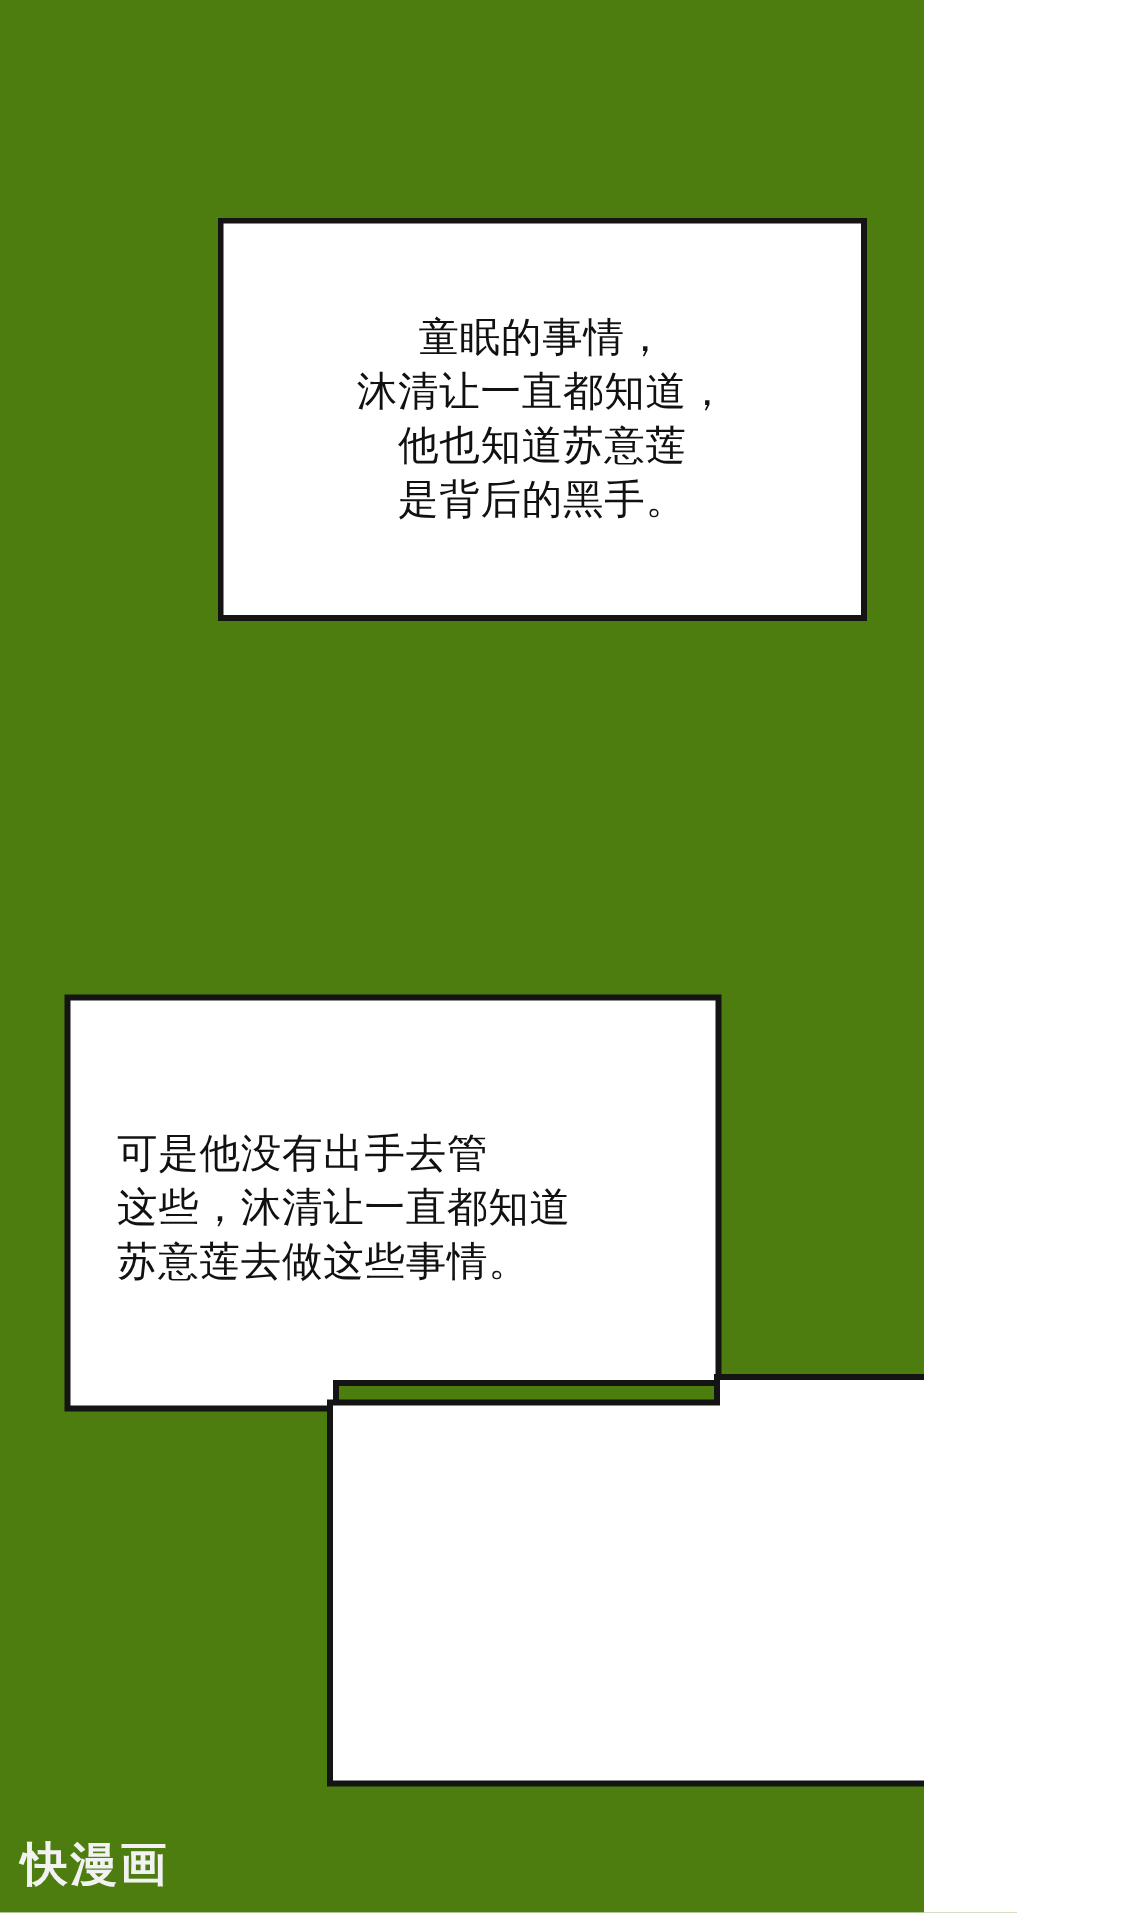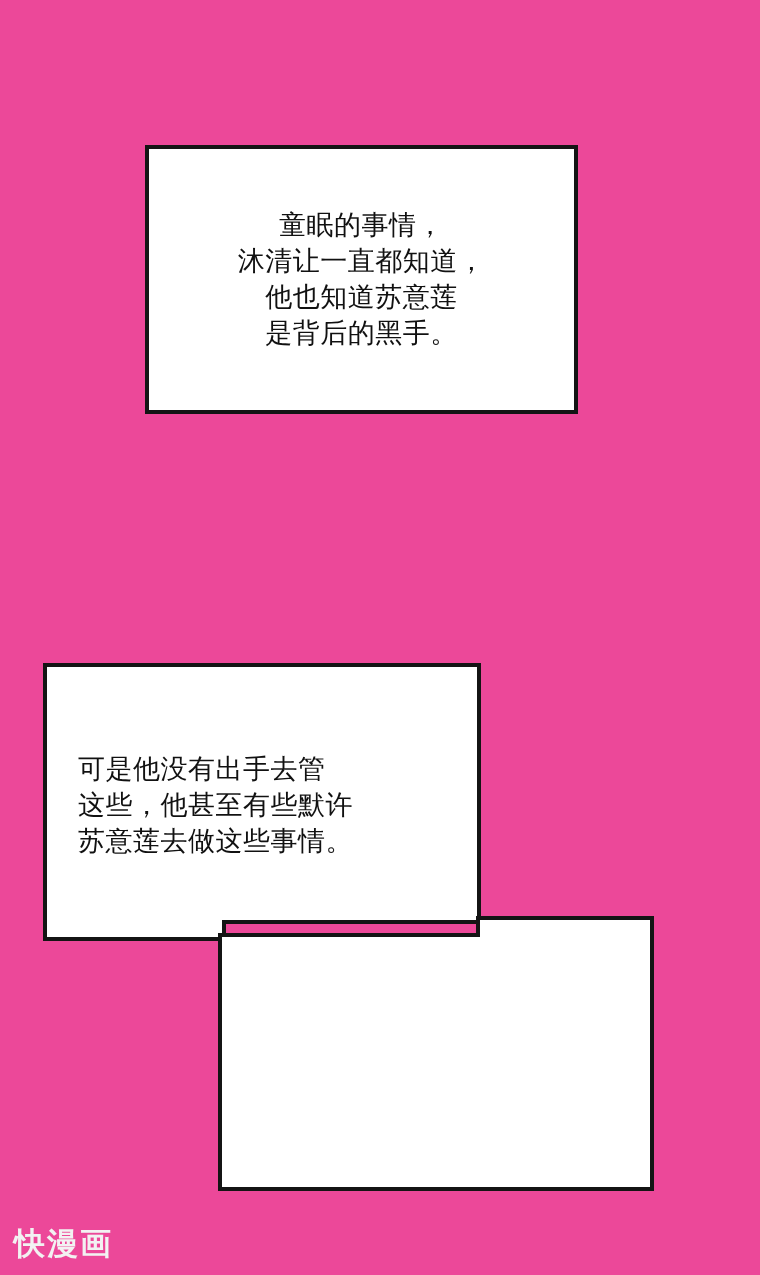--- a/index.html
+++ b/index.html
@@ -5,23 +5,23 @@
   html, body {
     margin: 0;
     padding: 0;
     background: #ffffff;
   }
   body {
     font-family: "Liberation Sans", "DejaVu Sans", sans-serif;
   }
   #page {
     position: relative;
-    width: 760px;
+    width: 616px;
     height: 1275px;
-    background: #ec4899;
+    background: #4d7c0f;
     overflow: hidden;
   }
 
   
   .panel-text {
     position: absolute;
     color: #111111;
     font-size: 27px;
     line-height: 1.33;
     white-space: pre-line;
@@ -101,21 +101,21 @@
   <div id="panel-1"></div>
   <div id="panel-1-text" class="panel-text">童眠的事情，
 沐清让一直都知道，
 他也知道苏意莲
 是背后的黑手。</div>
 
   <svg id="panel-2-shape" viewBox="0 0 442 282">
     <polygon points="4,4 438,4 438,261 183,261 183,278 4,278" fill="#ffffff" stroke="#141414" stroke-width="4" stroke-linejoin="miter"></polygon>
   </svg>
   <div id="panel-2-text" class="panel-text">可是他没有出手去管
-这些，他甚至有些默许
+这些，沐清让一直都知道
 苏意莲去做这些事情。</div>
 
   <svg id="panel-3-shape" viewBox="0 0 440 279">
     <polygon points="4,21 262,21 262,4 436,4 436,275 4,275" fill="#ffffff" stroke="#141414" stroke-width="4" stroke-linejoin="miter"></polygon>
   </svg>
 
   <div id="watermark">快漫画</div>
 
 </div>
 

